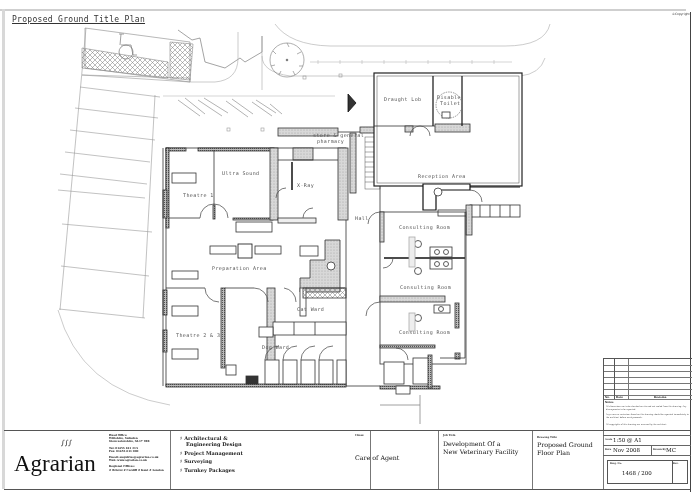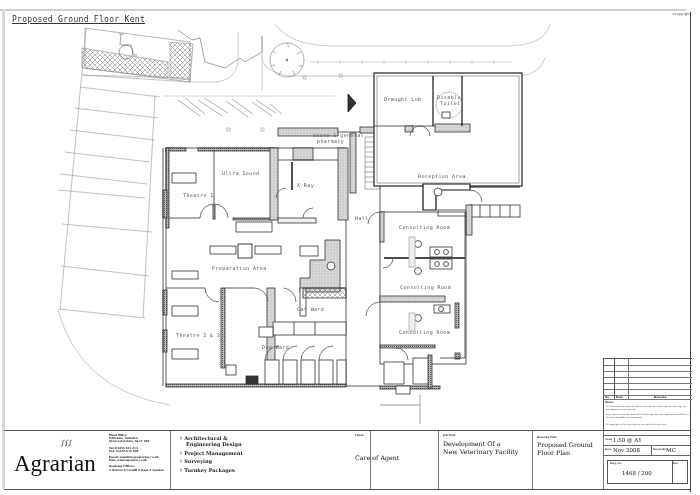--- a/index.html
+++ b/index.html
@@ -31,21 +31,21 @@
   .meta-val{position:absolute;font-family:"DejaVu Serif",serif;font-size:5.5px;color:#111;}
 </style>
 </head>
 <body>
 
 <div class="sheet">
   <div class="frame-top"></div>
   <div class="frame-left"></div>
   <div class="frame-right"></div>
   <div class="copyright">©Copyright</div>
-  <div class="plan-title">Proposed Ground Floor Kent</div>
+  <div class="plan-title">Proposed Ground Title Plan</div>
 
   <svg class="plan" width="700" height="430" viewBox="0 0 700 430">
     <defs>
       <pattern id="xhatch" width="5" height="5" patternUnits="userSpaceOnUse">
         <path d="M0 0 L5 5 M5 0 L0 5" stroke="#777" stroke-width="0.5"></path>
       </pattern>
       <pattern id="stipple" width="3" height="3" patternUnits="userSpaceOnUse">
         <rect width="3" height="3" fill="#d8d8d8"></rect>
         <circle cx="1" cy="1" r="0.5" fill="#999"></circle>
       </pattern>

